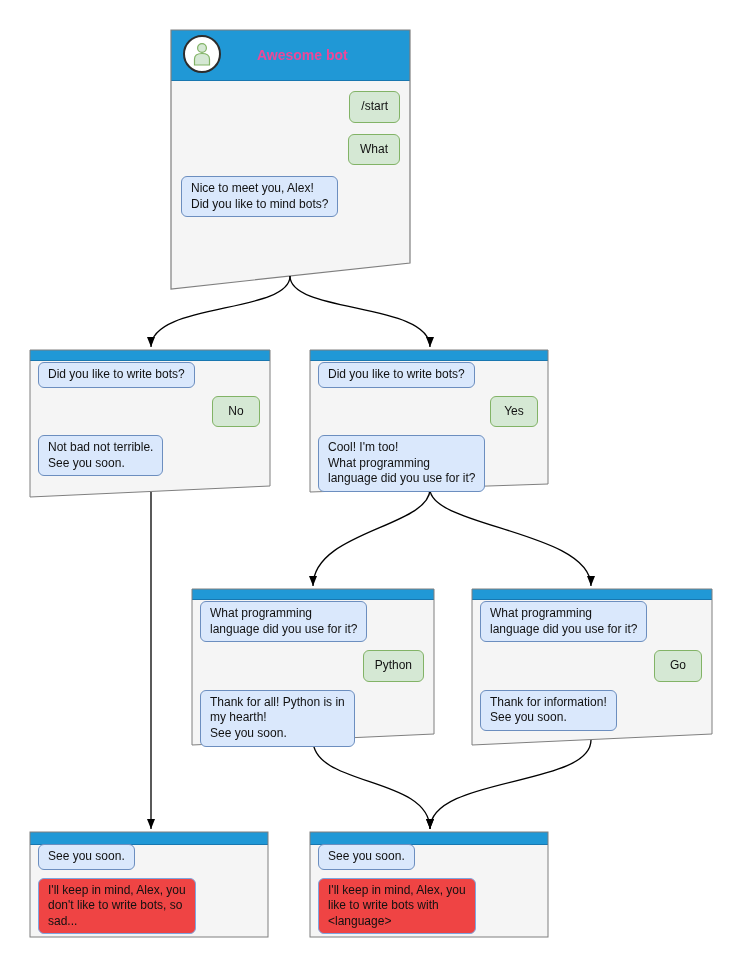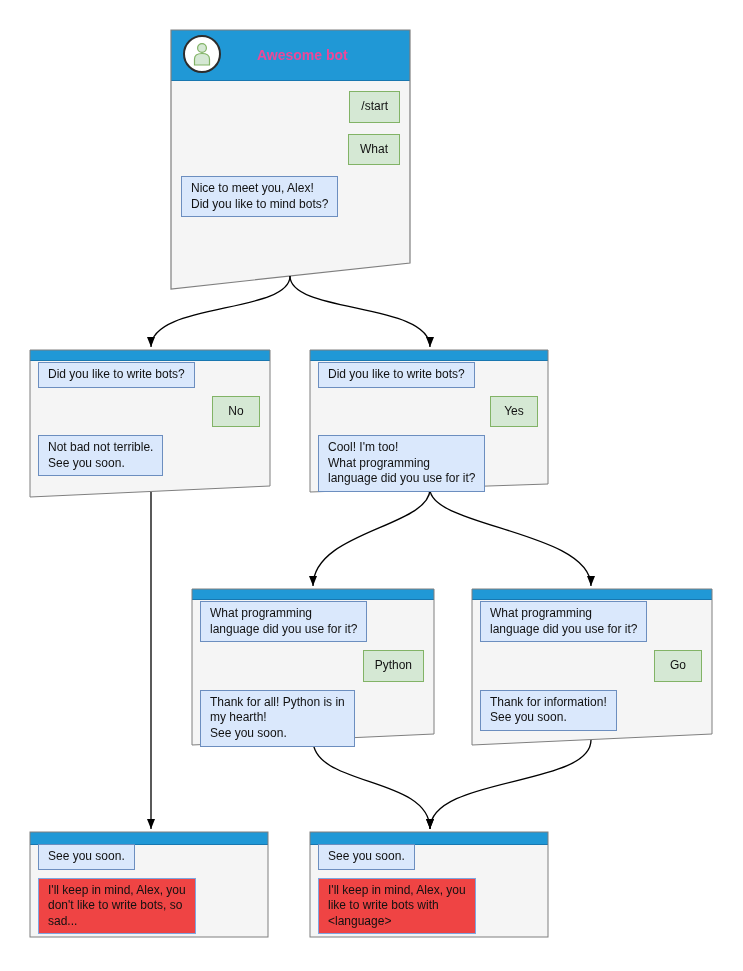--- a/index.html
+++ b/index.html
@@ -3,21 +3,21 @@
 <meta charset="utf-8">
 <style>
   html,body{margin:0;padding:0;background:#ffffff;}
   #canvas{position:relative;width:743px;height:971px;background:#ffffff;overflow:hidden;
           font-family:"Liberation Sans",sans-serif;}
   #bg{position:absolute;left:0;top:0;width:743px;height:971px;}
 
   .win{position:absolute;}
   .win .body{position:absolute;left:0;right:0;display:flex;flex-direction:column;
              align-items:flex-start;}
-  .bubble{border-radius:0;font-size:12px;line-height:1.3;color:#111;
+  .bubble{border-radius:6px;font-size:12px;line-height:1.3;color:#111;
           white-space:pre-line;border:1px solid #6C8EBF;background:#DAE8FC;
           padding:4px 9px;max-width:200px;}
   .bubble.green{background:#D5E8D4;border-color:#82B366;align-self:flex-end;
                 padding:7px 11px;text-align:center;min-width:24px;}
   .bubble.alt{background:#ef4444;border-color:#7EA6E0;}
 
   
   .win-root{left:171px;top:30px;width:239px;height:259px;}
   .win-root .body{top:50px;padding:11px 10px;gap:11px;}
   .win-root .avatar{position:absolute;left:12px;top:5px;width:34px;height:34px;

